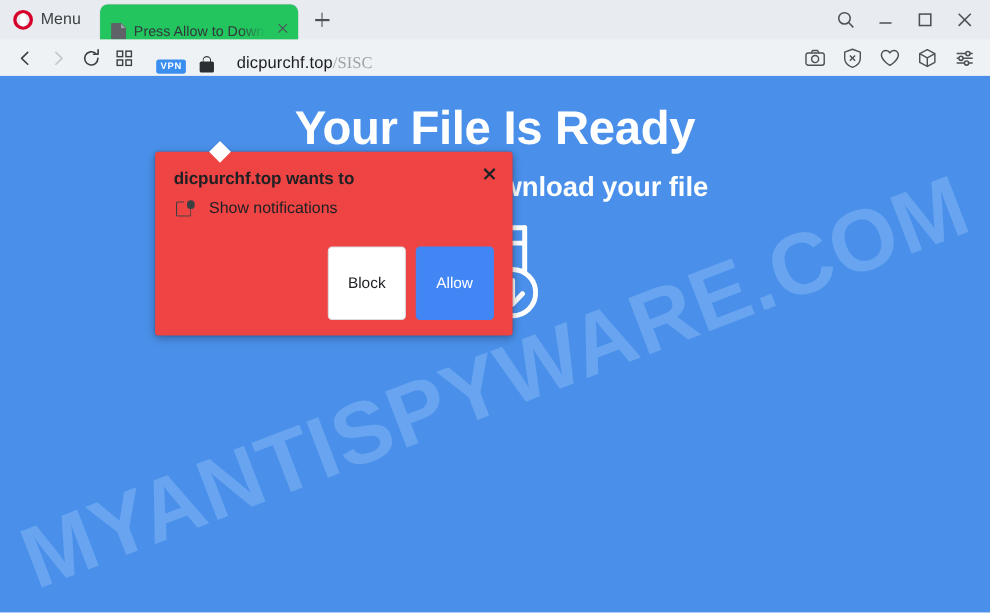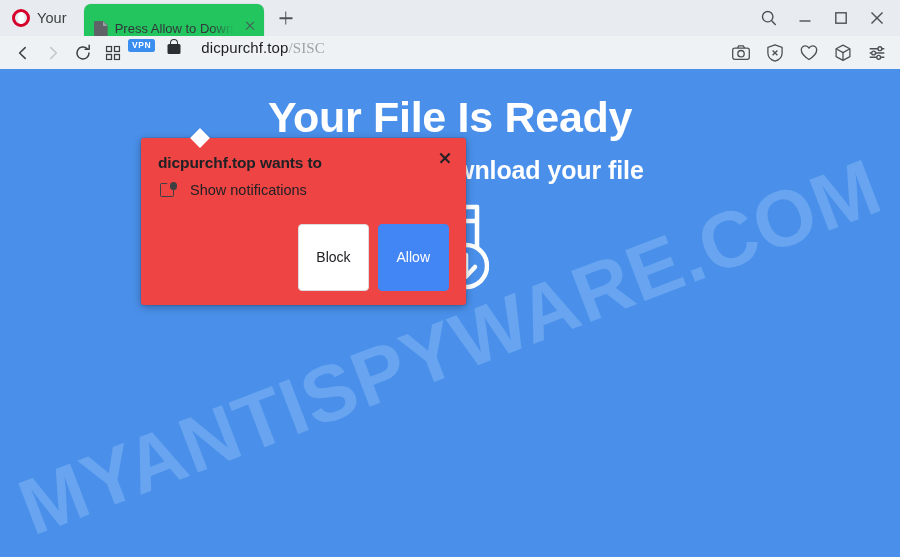--- a/index.html
+++ b/index.html
@@ -172,22 +172,23 @@
     position: relative;
     cursor: pointer;
     border-radius: 4px;
     flex: 0 0 auto;
   }
   .navbtn svg { position: absolute; left: 50%; top: 50%; transform: translate(-50%,-50%); }
 
   .addr-wrap {
     flex: 1 1 auto;
     display: flex;
-    align-items: flex-start;
+    align-items: flex-end;
     height: 28px;
+    margin-left: 14px;
     cursor: text;
   }
   .vpn-badge {
     flex: 0 0 auto;
     background: #3a8ef0;
     color: #fff;
     font-size: 8.5px;
     font-weight: bold;
     letter-spacing: .6px;
     padding: 2.5px 4px 2px;
@@ -391,21 +392,21 @@
 </style>
 </head>
 <body>
 
 <div class="browser">
 
   <div class="tabstrip">
 
     <div class="menu-btn">
       <span class="opera-logo"></span>
-      <span class="menu-label">Your</span>
+      <span class="menu-label">Menu</span>
     </div>
 
     <div class="tab">
       <span class="tab-favicon"></span>
       <span class="tab-title">Press Allow to Downl</span>
       <span class="tab-close"></span>
     </div>
 
     <div class="newtab"></div>
 

